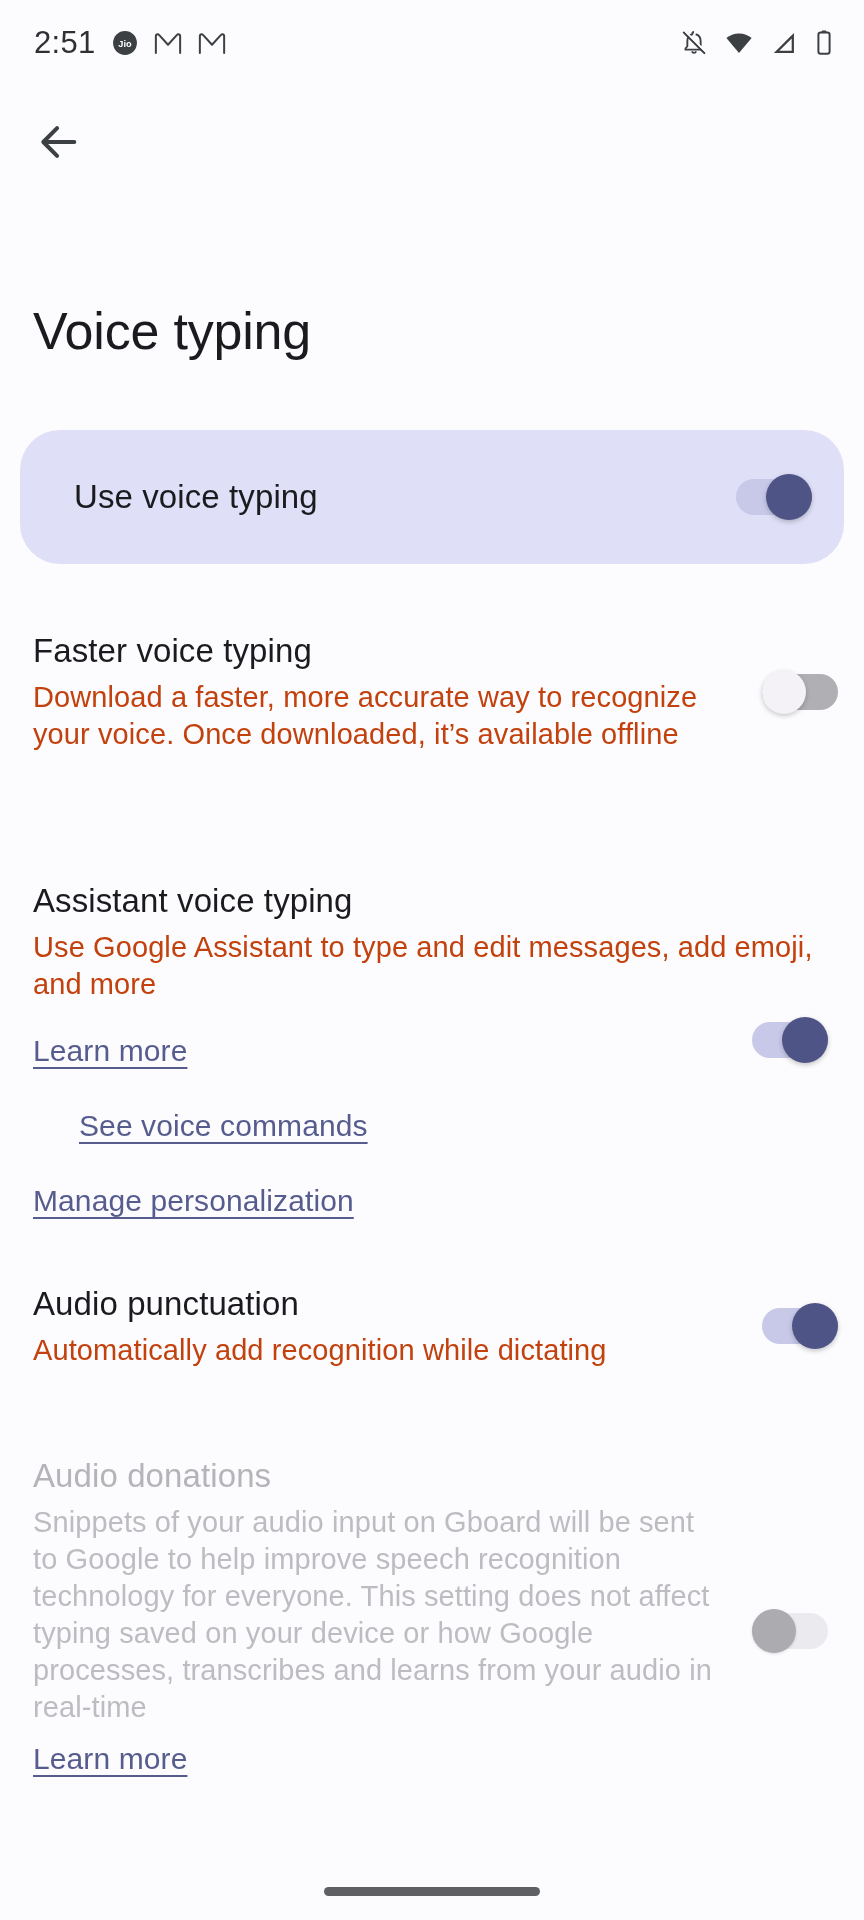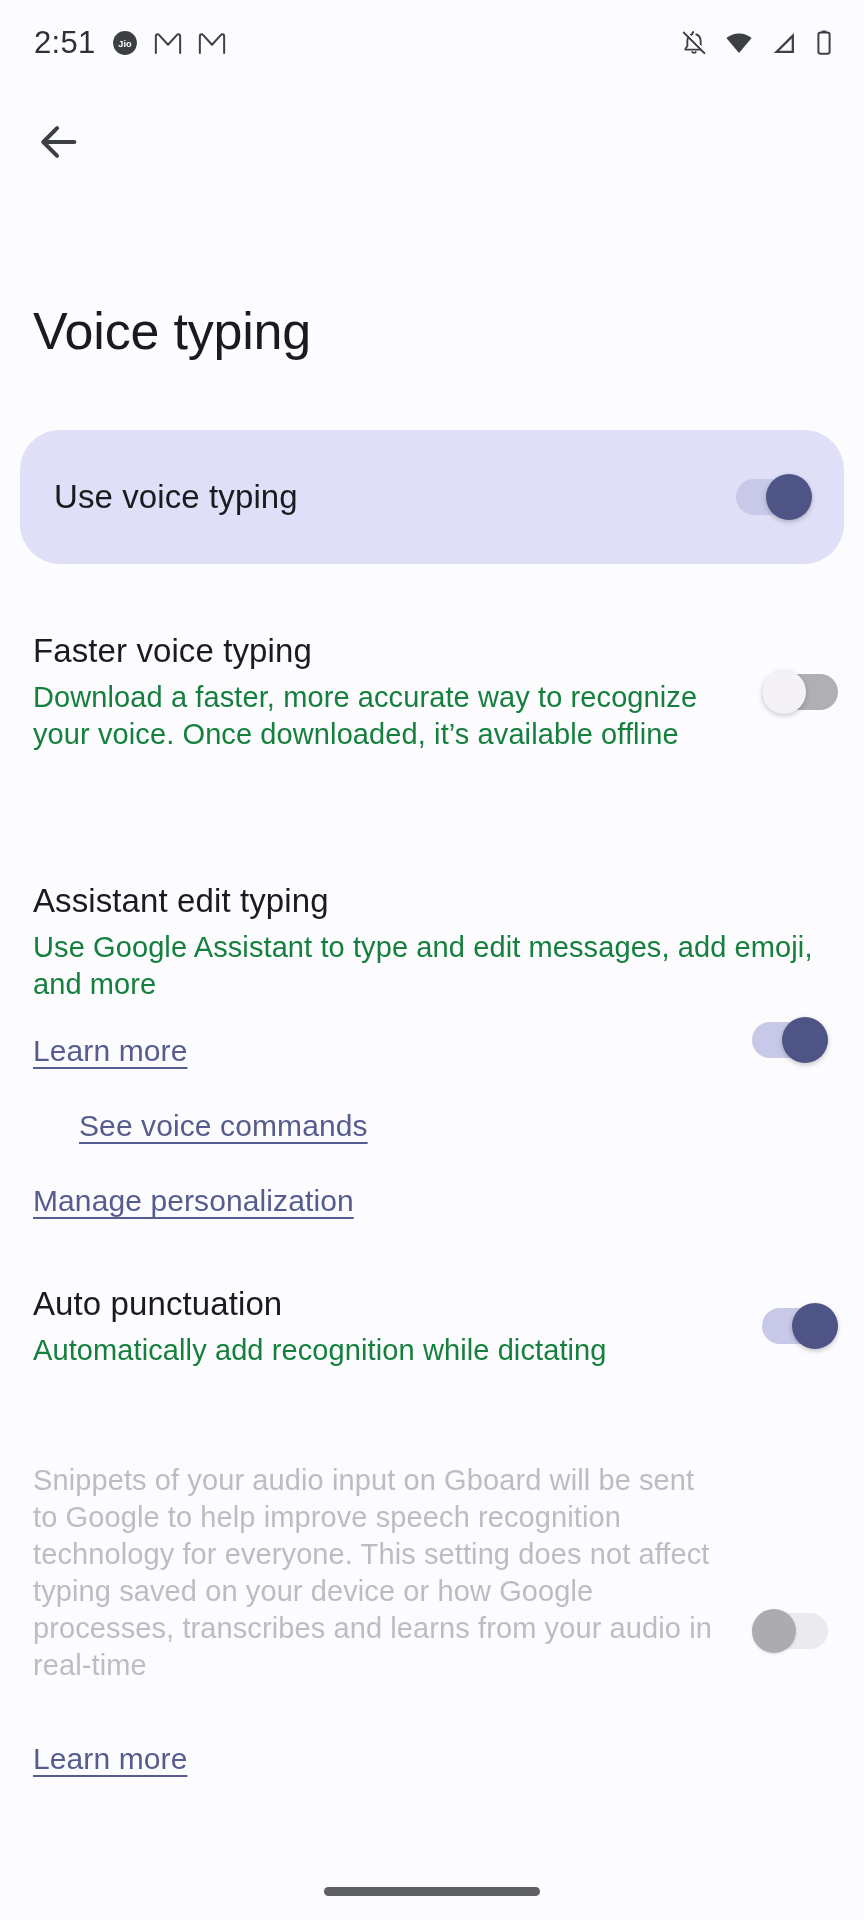--- a/index.html
+++ b/index.html
@@ -77,21 +77,21 @@
     position: absolute;
     top: 430px;
     left: 20px;
     width: 824px;
     height: 134px;
     background: #DFDFF7;
     border-radius: 40px;
     display: flex;
     align-items: center;
     justify-content: space-between;
-    padding: 0 32px 0 34px;
+    padding: 0 32px 0 54px;
     cursor: pointer;
   }
   .hl-card-label {
     font-size: 33px;
     color: #1B1B1F;
     font-weight: 400;
     letter-spacing: 0.1px;
   }
 
   
@@ -109,21 +109,21 @@
     font-size: 33px;
     line-height: 42px;
     color: #1B1B1F;
     font-weight: 400;
     letter-spacing: 0.1px;
   }
   .row-sub {
     margin-top: 7px;
     font-size: 29px;
     line-height: 37px;
-    color: #15803d;
+    color: #c2410c;
     font-weight: 400;
     letter-spacing: 0.1px;
   }
 
   .row.disabled .row-title { color: #B5B4B9; }
   .row.disabled .row-sub   { color: #BDBCC1; }
 
   
   .switch {
     position: relative;
@@ -281,47 +281,48 @@
       <div class="row-sub">Download a faster, more accurate way to recognize your voice. Once downloaded, it’s available offline</div>
     </div>
     <span class="switch off">
       <span class="track"></span>
       <span class="thumb"></span>
     </span>
   </div>
 
   <div class="row" style="top:880px;">
     <div class="row-texts">
-      <div class="row-title">Assistant edit typing</div>
+      <div class="row-title">Assistant voice typing</div>
       <div class="row-sub">Use Google Assistant to type and edit messages, add emoji, and more</div>
     </div>
   </div>
 
   <span class="switch on" style="position:absolute; top:1017px; left:752px;">
     <span class="track"></span>
     <span class="thumb"></span>
   </span>
 
   <a class="link" style="top:1032px;">Learn more</a>
   <a class="link" style="top:1107px;margin-left:46px;">See voice commands</a>
   <a class="link" style="top:1182px;">Manage personalization</a>
 
   <div class="row" style="top:1283px;">
     <div class="row-texts">
-      <div class="row-title">Auto punctuation</div>
+      <div class="row-title">Audio punctuation</div>
       <div class="row-sub">Automatically add recognition while dictating</div>
     </div>
     <span class="switch on">
       <span class="track"></span>
       <span class="thumb"></span>
     </span>
   </div>
 
   <div class="row disabled" style="top:1455px; align-items:flex-start;">
     <div class="row-texts">
+      <div class="row-title">Audio donations</div>
       <div class="row-sub" style="max-width:690px;">Snippets of your audio input on Gboard will be sent to Google to help improve speech recognition technology for everyone. This setting does not affect typing saved on your device or how Google processes, transcribes and learns from your audio in real-time</div>
     </div>
   </div>
 
   <span class="switch disabled" style="position:absolute; top:1608px; left:752px;">
     <span class="track"></span>
     <span class="thumb"></span>
   </span>
 
   <a class="link" style="top:1740px;">Learn more</a>

